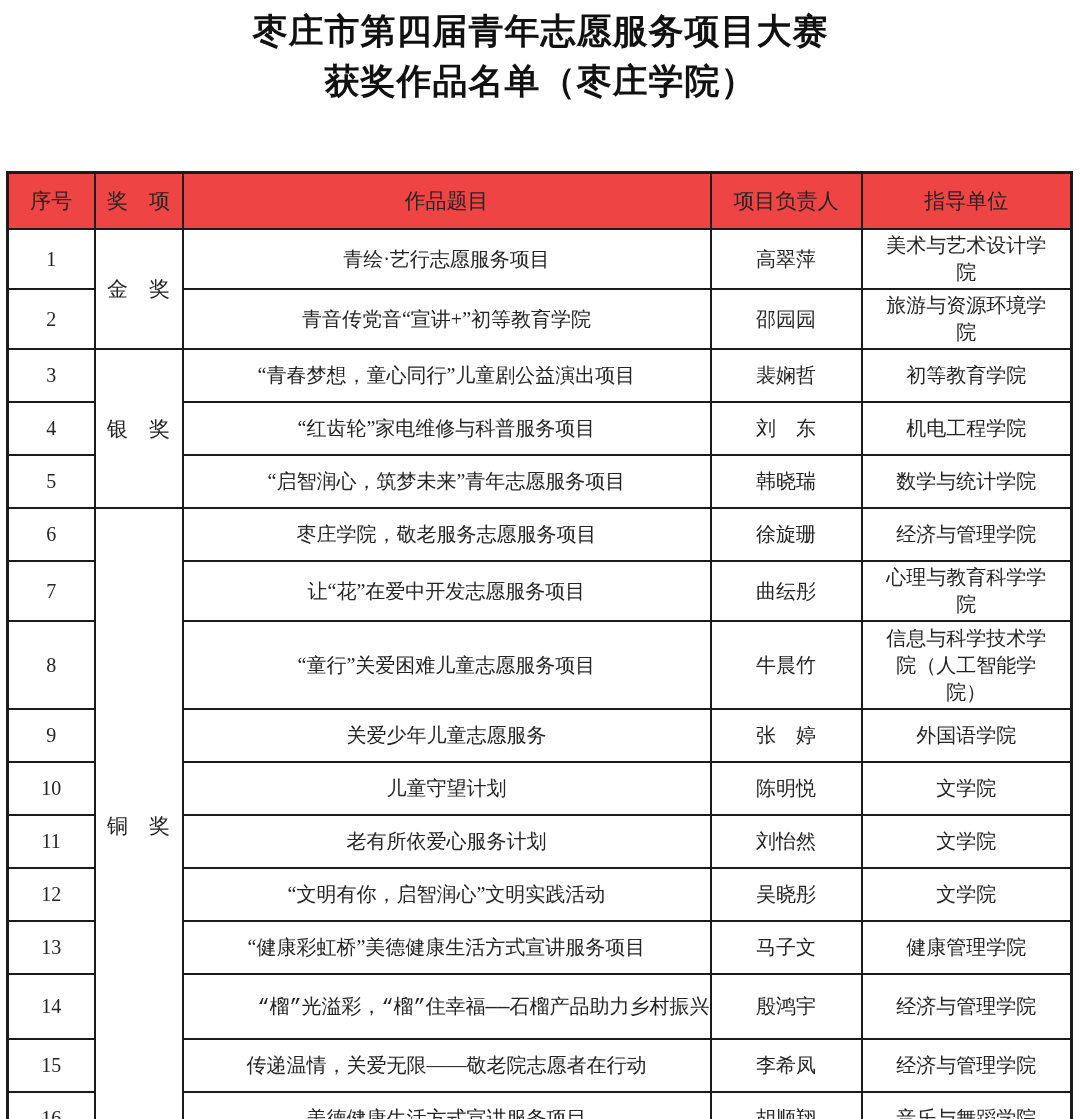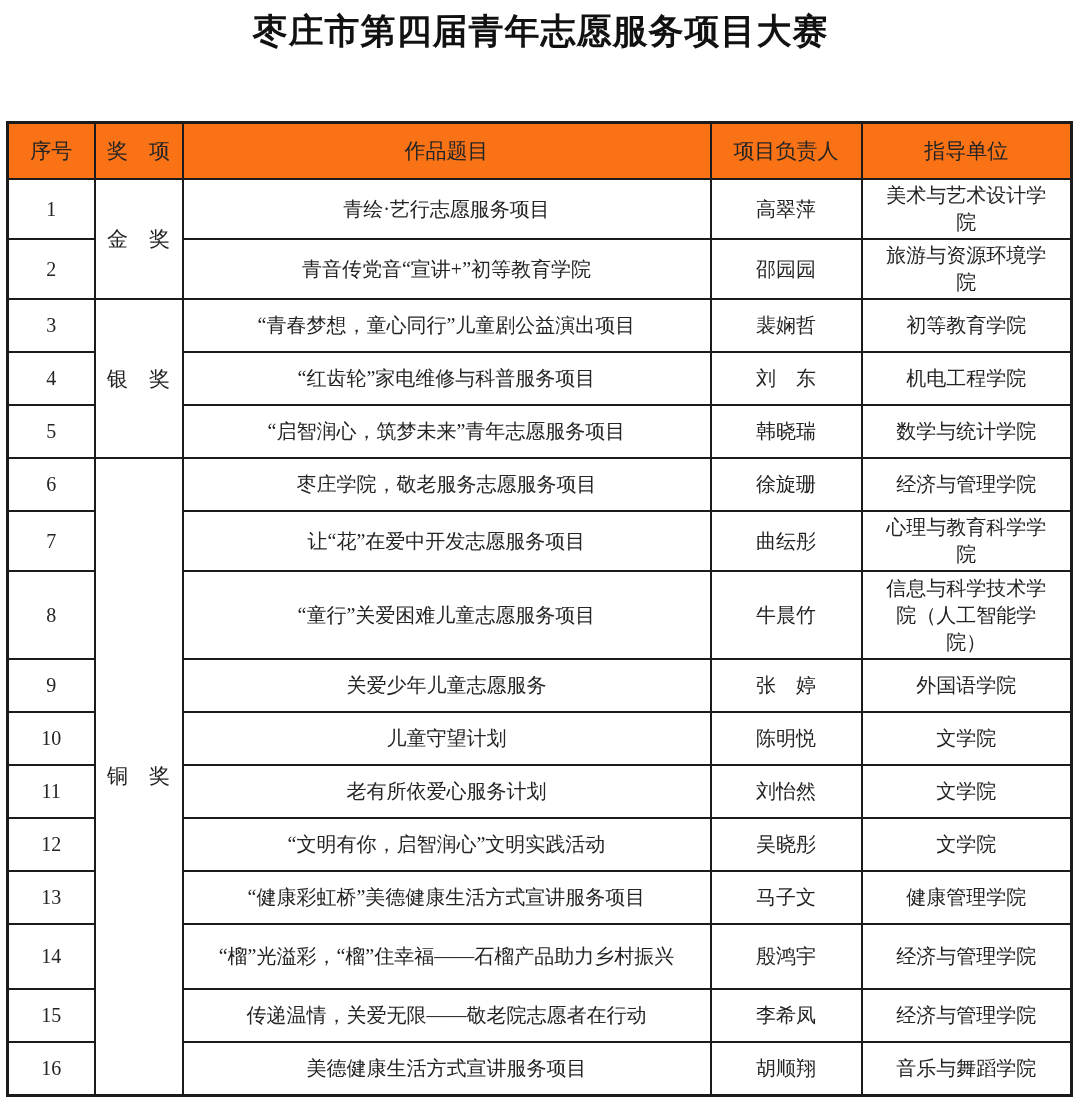--- a/index.html
+++ b/index.html
@@ -36,54 +36,56 @@
     border: 2px solid #1b1b1b;
     text-align: center;
     vertical-align: middle;
     font-size: 20px;
     font-weight: normal;
     padding: 2px 3px;
     overflow: hidden;
     color: #242424;
   }
   .award-table thead th {
-    background: #f97316;
+    background: #ef4444;
     height: 50px;
     font-size: 21px;
   }
   .award-table tbody tr {
     height: 53px;
     background: #ffffff;
   }
   .award-table tbody tr.tall-row {
     height: 88px;
   }
   .award-table col.c-serial { width: 87px; }
   .award-table col.c-award  { width: 88px; }
   .award-table col.c-title  { width: 528px; }
   .award-table col.c-leader { width: 151px; }
   .award-table col.c-unit   { width: 210px; }
   .award-table td.award-cell {
     font-size: 21px;
   }
   .award-table td.title-cell.clip {
-    text-align: center;
+    text-align: right;
     padding: 18px 0;
     white-space: nowrap;
+    font-family: Liberation Mono, monospace;
   }
   .award-table td.unit-cell {
     line-height: 1.35;
     padding: 2px 14px;
   }
 </style>
 </head>
 <body>
 
 <div class="page-title">
   <div>枣庄市第四届青年志愿服务项目大赛</div>
+  <div>获奖作品名单（枣庄学院）</div>
 </div>
 
 <table class="award-table">
   <colgroup>
     <col class="c-serial">
     <col class="c-award">
     <col class="c-title">
     <col class="c-leader">
     <col class="c-unit">
   </colgroup>

